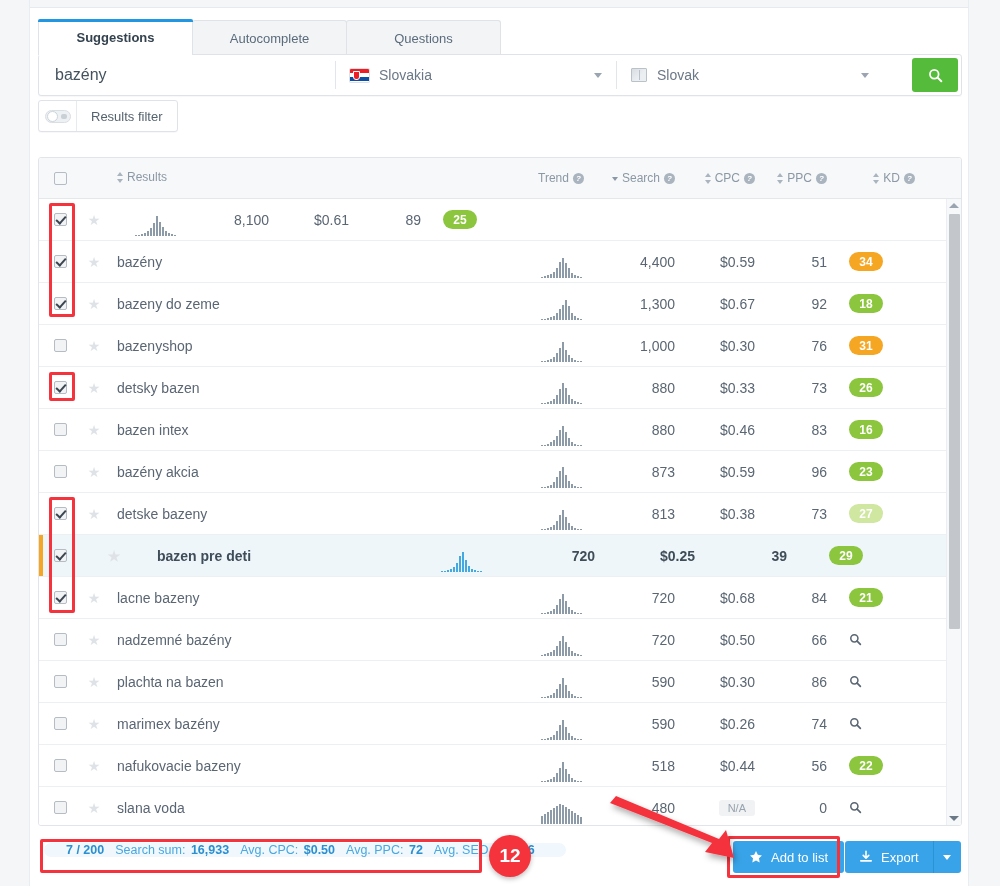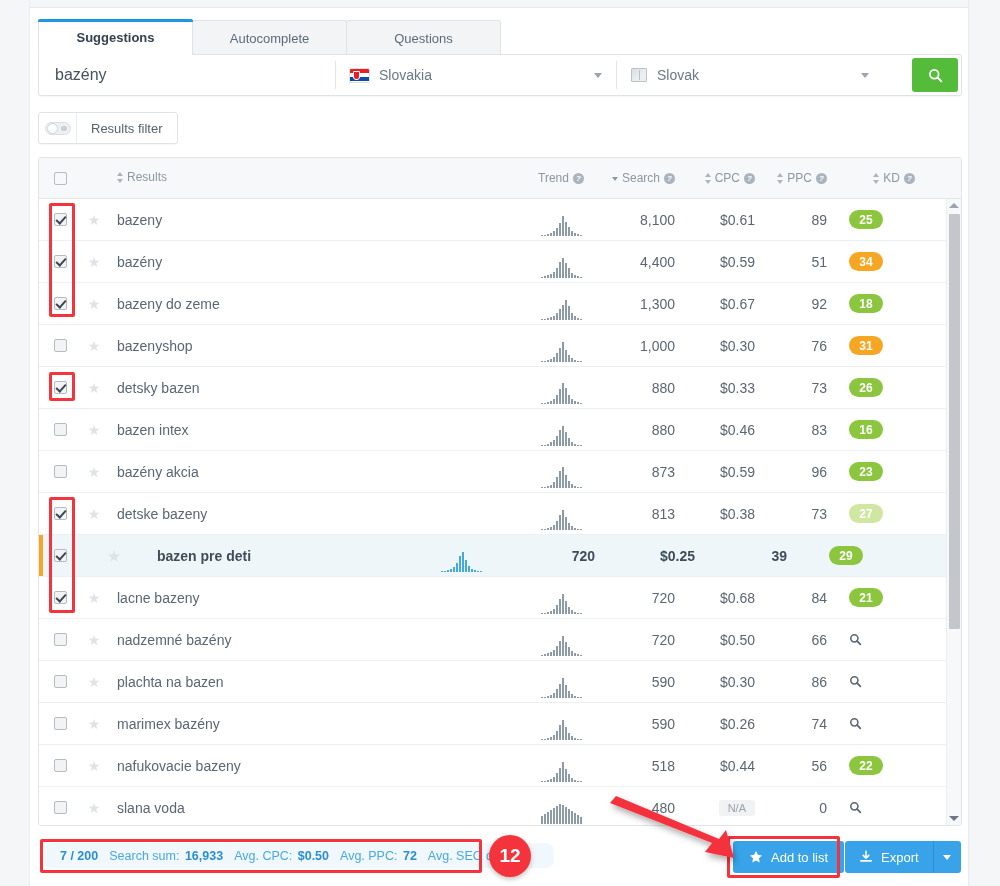--- a/index.html
+++ b/index.html
@@ -151,21 +151,21 @@
     color: #ffffff;
     cursor: pointer;
     display: flex; align-items: center; justify-content: center;
     flex: 0 0 46px;
     margin-left: auto;
   }
   .search-btn svg { display: block; }
 
   
   .filterbar {
-    position: absolute; left: 38px; top: 112px;
+    position: absolute; left: 38px; top: 100px;
     height: 32px;
     display: flex; align-items: stretch;
     background: #ffffff;
     border: 1px solid #dfe3e8;
     border-radius: 3px;
     box-shadow: 0 1px 1px rgba(0,0,0,0.03);
   }
   .toggle-wrap {
     display: flex; align-items: center; justify-content: center;
     width: 38px;
@@ -336,23 +336,23 @@
   .vscroll .thumb {
     position:absolute; left:2px; width:11px;
     top:15px; height:415px;
     background:#c3c7cb; border-radius:1px;
     cursor:pointer;
   }
 
   
   .footer-stats {
     position:absolute; left:44px; top:843px;
-    height:25px; display:flex; align-items:center;
+    height:14px; display:flex; align-items:center;
     background:#f0f8fd;
-    padding:0 14px;
+    padding:0 20px;
     font-size:12.5px; color:#49a8e0;
     border-radius:8px;
     white-space:nowrap;
   }
   .footer-stats b { color:#2b8fd0; font-weight:bold; margin-left:2px; }
   .footer-stats .seg { margin-right:11px; }
 
   .btn {
     display:inline-flex; align-items:center; justify-content:center;
     height:32px; padding:0 16px;
@@ -504,21 +504,20 @@
     </div>
 
     <div id="tbody">
         <div class="row">
           <div class="c-check">
             <span class="cb checked"></span>
           </div>
           <div class="c-star">
             <span class="star">★</span>
           </div>
-          <div class="c-kw">bazeny</div>
           <div class="c-trend">
             <div class="spark">
               <i style="height: 1px;"></i>
               <i style="height: 1px;"></i>
               <i style="height: 2px;"></i>
               <i style="height: 3px;"></i>
               <i style="height: 5px;"></i>
               <i style="height: 8px;"></i>
               <i style="height: 13px;"></i>
               <i style="height: 20px;"></i>

